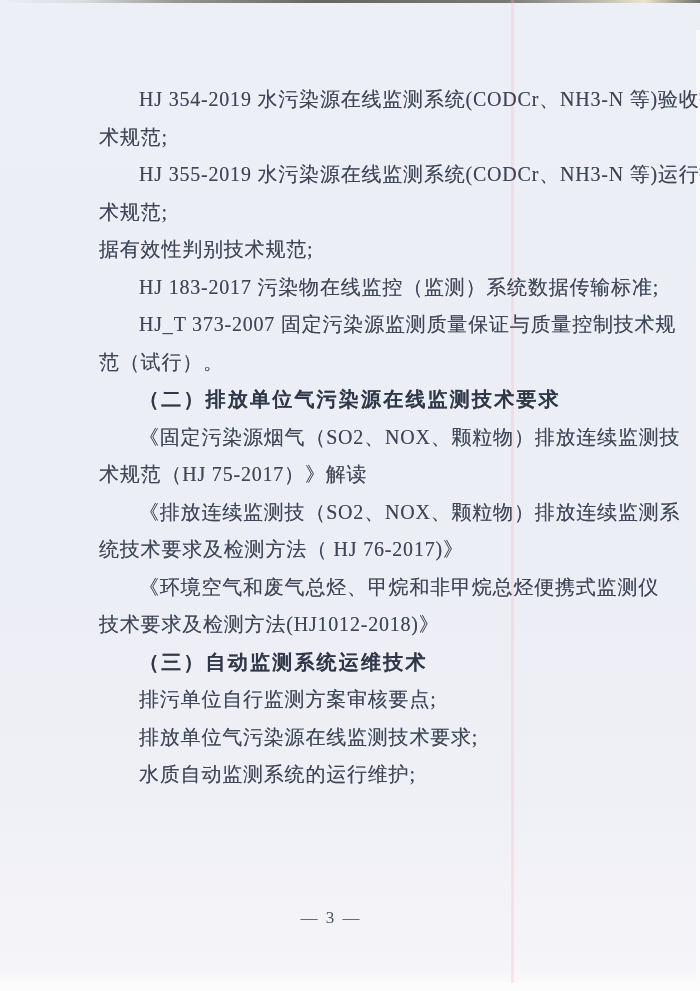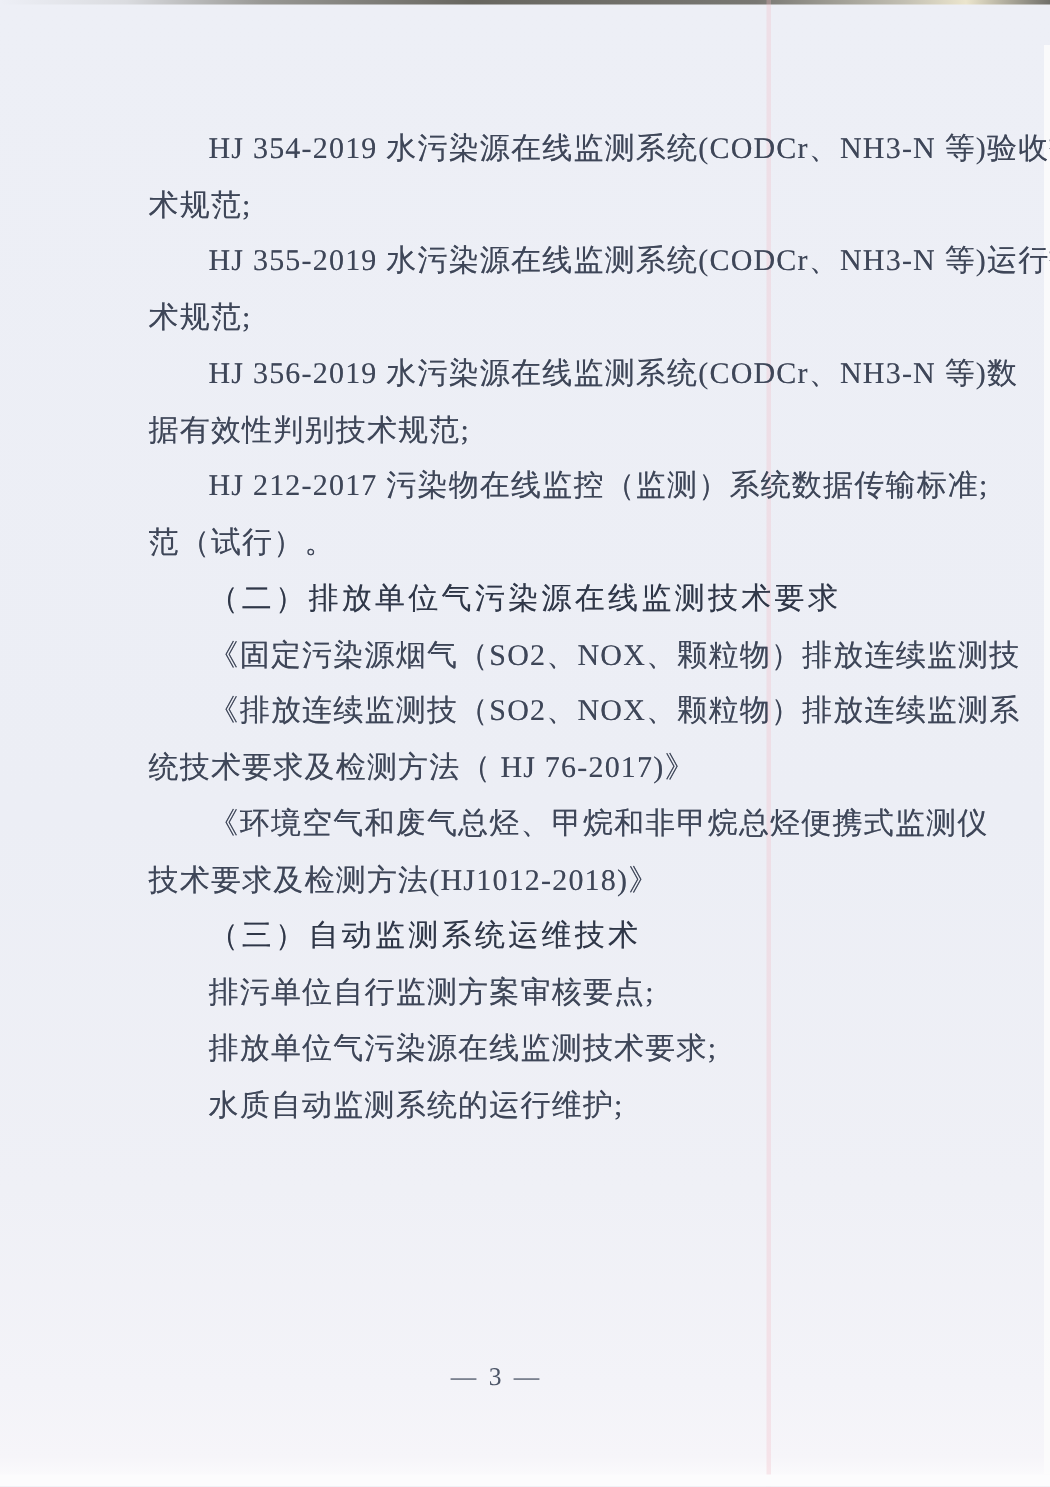--- a/index.html
+++ b/index.html
@@ -67,21 +67,21 @@
     text-shadow: 0 0 0.4px rgba(62,70,88,0.55);
   }
   .text-line {
     height: 37.5px;
     white-space: nowrap;
   }
   .text-line.indent {
     padding-left: 40px;
   }
   .text-line.heading {
-    font-weight: 400;
+    font-weight: 700;
     color: #2f3748;
     letter-spacing: 2.2px;
   }
   .page-number {
     position: absolute;
     top: 908px;
     left: 0;
     width: 662px;
     text-align: center;
     font-size: 17px;
@@ -96,26 +96,27 @@
   <div class="top-edge"></div>
   <div class="pink-line"></div>
   <div class="right-strip"></div>
   <div class="bottom-strip"></div>
 
   <div class="page-body">
     <div class="text-line indent">HJ 354-2019 水污染源在线监测系统(CODCr、NH3-N 等)验收技</div>
     <div class="text-line">术规范;</div>
     <div class="text-line indent">HJ 355-2019 水污染源在线监测系统(CODCr、NH3-N 等)运行技</div>
     <div class="text-line">术规范;</div>
-    <div class="text-line indent">HJ 356-2019 水污染源在线监测系统(CODCr、NH3-N 等)数</div>
     <div class="text-line">据有效性判别技术规范;</div>
-    <div class="text-line indent">HJ 212-2017 污染物在线监控（监测）系统数据传输标准;</div>
+    <div class="text-line indent">HJ 183-2017 污染物在线监控（监测）系统数据传输标准;</div>
+    <div class="text-line indent">HJ_T 373-2007 固定污染源监测质量保证与质量控制技术规</div>
     <div class="text-line">范（试行）。</div>
     <div class="text-line indent heading">（二）排放单位气污染源在线监测技术要求</div>
     <div class="text-line indent">《固定污染源烟气（SO2、NOX、颗粒物）排放连续监测技</div>
+    <div class="text-line">术规范（HJ 75-2017）》解读</div>
     <div class="text-line indent">《排放连续监测技（SO2、NOX、颗粒物）排放连续监测系</div>
     <div class="text-line">统技术要求及检测方法（ HJ 76-2017)》</div>
     <div class="text-line indent">《环境空气和废气总烃、甲烷和非甲烷总烃便携式监测仪</div>
     <div class="text-line">技术要求及检测方法(HJ1012-2018)》</div>
     <div class="text-line indent heading">（三）自动监测系统运维技术</div>
     <div class="text-line indent">排污单位自行监测方案审核要点;</div>
     <div class="text-line indent">排放单位气污染源在线监测技术要求;</div>
     <div class="text-line indent">水质自动监测系统的运行维护;</div>
   </div>
 

